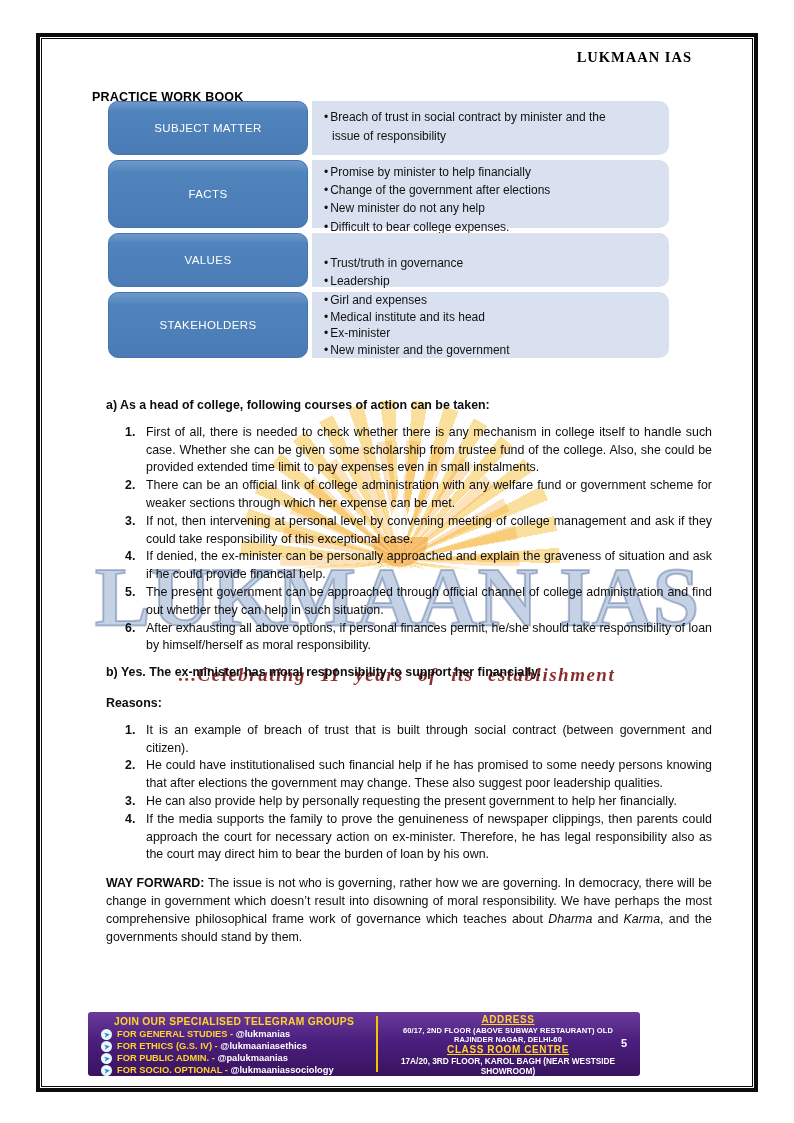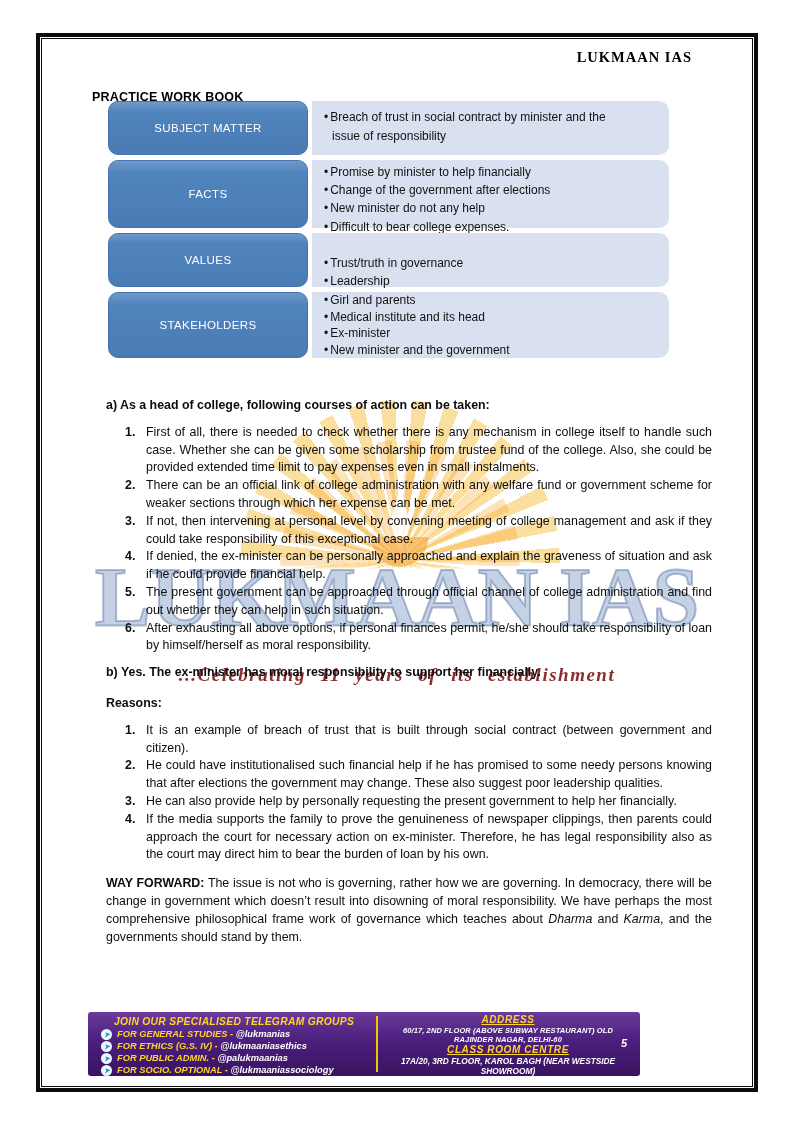--- a/index.html
+++ b/index.html
@@ -58,21 +58,21 @@
   .h-b { font-weight:bold; margin-top:9px; }
   .h-reasons { font-weight:bold; margin-top:13px; margin-bottom:9px; }
   .num-item { position:relative; padding-left:40px; text-align:justify; }
   .num-item .num { position:absolute; left:19px; font-weight:bold; }
   .wf { margin-top:11px; text-align:justify; }
   .wf .wf-label { font-weight:bold; }
   .wf .it { font-style:italic; }
 
   
   .footer { position:absolute; left:46px; top:973px; width:552px; height:64px; z-index:2; display:flex;
-    background:linear-gradient(180deg,#6b3a9b 0%,#4a1f7e 45%,#39135f 100%); border-radius:3px; overflow:hidden;font-style:italic; }
+    background:linear-gradient(180deg,#6b3a9b 0%,#4a1f7e 45%,#39135f 100%); border-radius:3px; overflow:hidden; }
   .ft-left { flex:0 0 288px; padding:4px 4px 3px 8px; }
   .tg-head { color:#FFD42A; font-weight:bold; font-size:10.3px; text-align:center; letter-spacing:.3px; margin-bottom:2px; }
   .tg-item { display:flex; align-items:center; gap:5px; margin:1px 0 1px 5px; font-size:9.3px; font-weight:bold; color:#FFD42A; line-height:11px; }
   .tg-item .handle { color:#ffffff; }
   .tg-circle { flex:0 0 11px; width:11px; height:11px; border-radius:50%; background:#eef6fd; display:flex; align-items:center; justify-content:center; }
   .tg-circle .plane { color:#1c8fd0; font-size:7px; line-height:7px; transform:rotate(-12deg); }
   .ft-div { flex:0 0 2px; background:#f5c400; margin:4px 0; }
   .ft-right { flex:1; position:relative; text-align:center; padding:2px 8px 2px 6px; color:#fff; font-weight:bold; }
   .ad-head { color:#FFD42A; font-size:10px; text-decoration:underline; letter-spacing:.6px; }
   .ad-line1 { font-size:7.5px; letter-spacing:.1px; margin-top:1px; }
@@ -121,21 +121,21 @@
         <div class="sa-box">VALUES</div>
         <div class="sa-panel">
           <div class="sa-bullet">Trust/truth in governance</div>
           <div class="sa-bullet">Leadership</div>
           <div class="sa-bullet">Economic and social justice</div>
         </div>
       </div>
       <div class="sa-row r4">
         <div class="sa-box">STAKEHOLDERS</div>
         <div class="sa-panel">
-          <div class="sa-bullet">Girl and parents</div>
+          <div class="sa-bullet">Girl and expenses</div>
           <div class="sa-bullet">Medical institute and its head</div>
           <div class="sa-bullet">Ex-minister</div>
           <div class="sa-bullet">New minister and the government</div>
         </div>
       </div>
     </div>
 
     <div class="content">
       <div class="h-a">a) As a head of college, following courses of action can be taken:</div>
 

